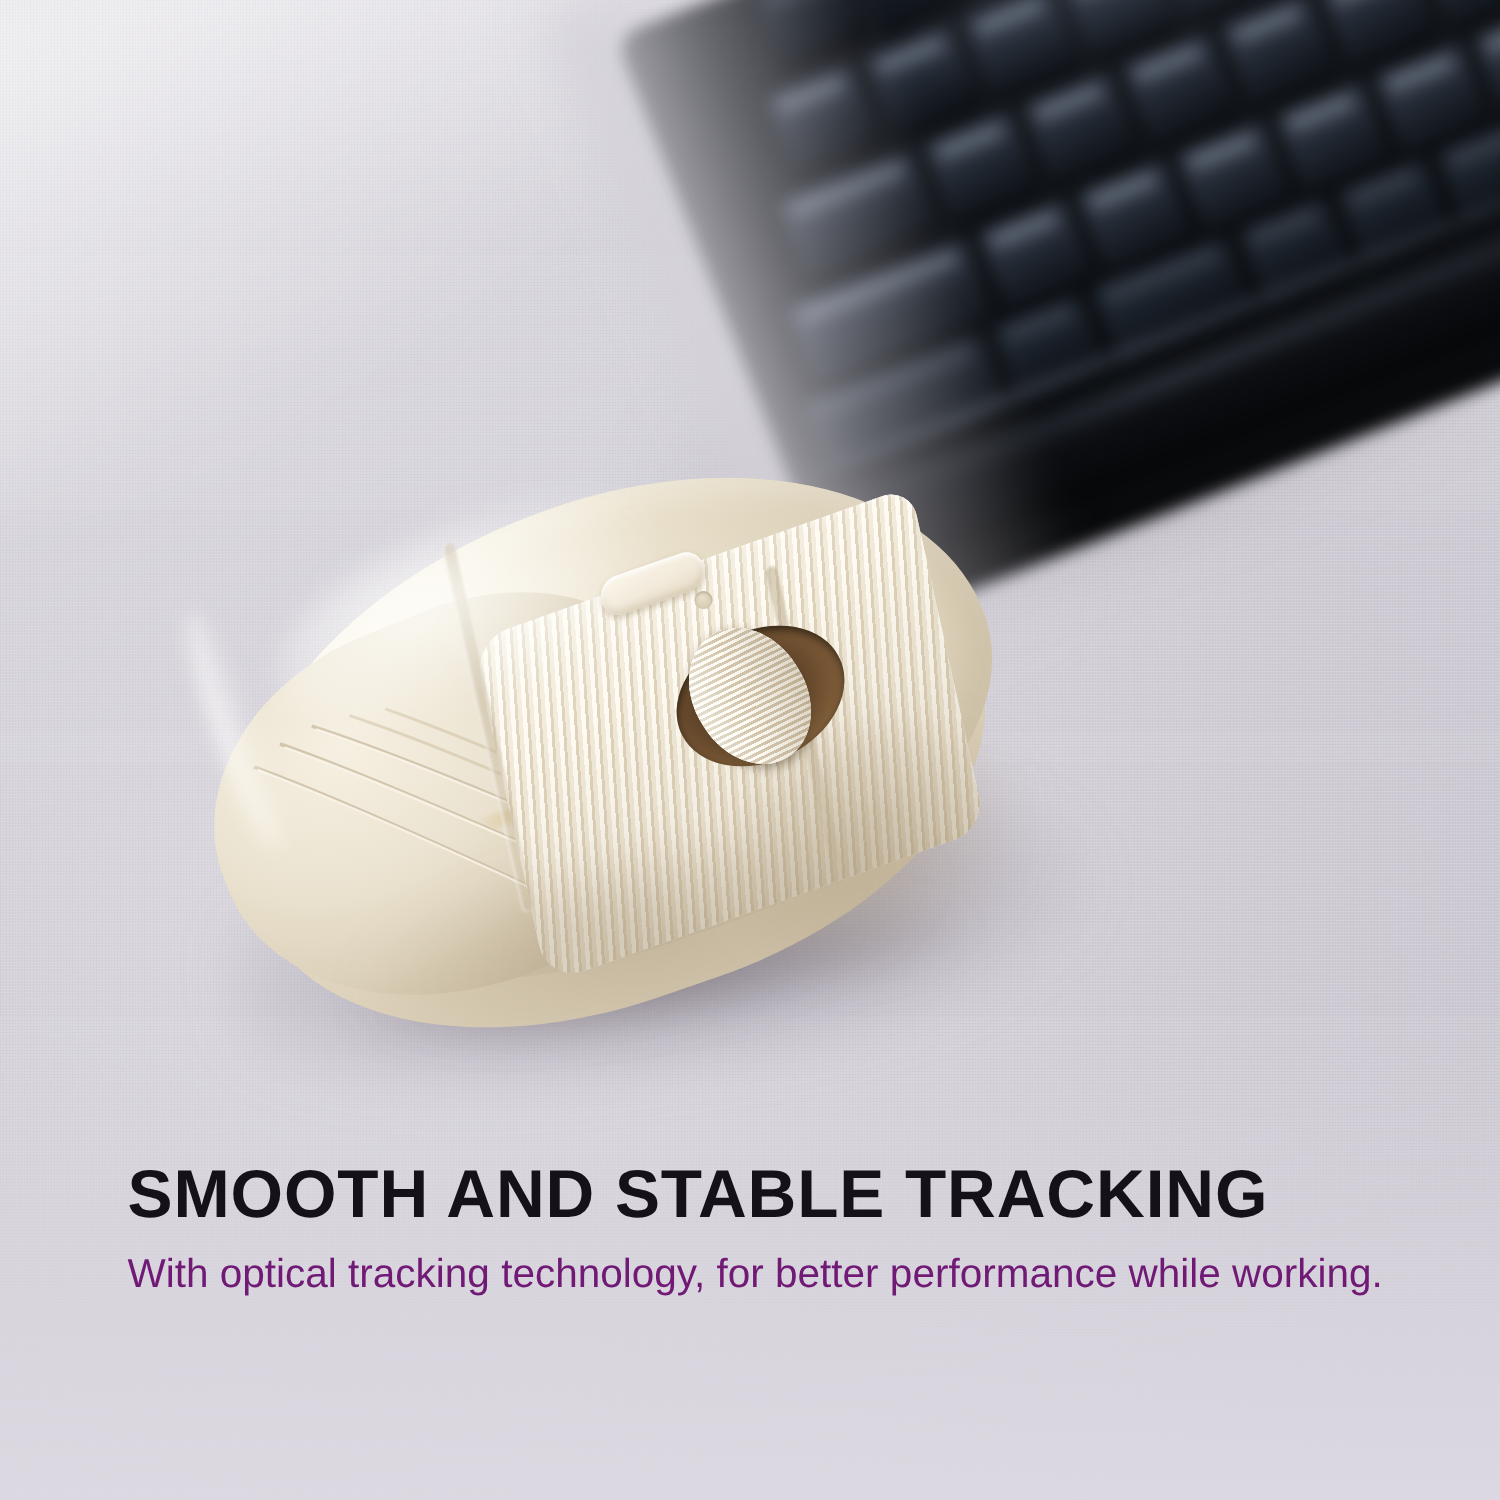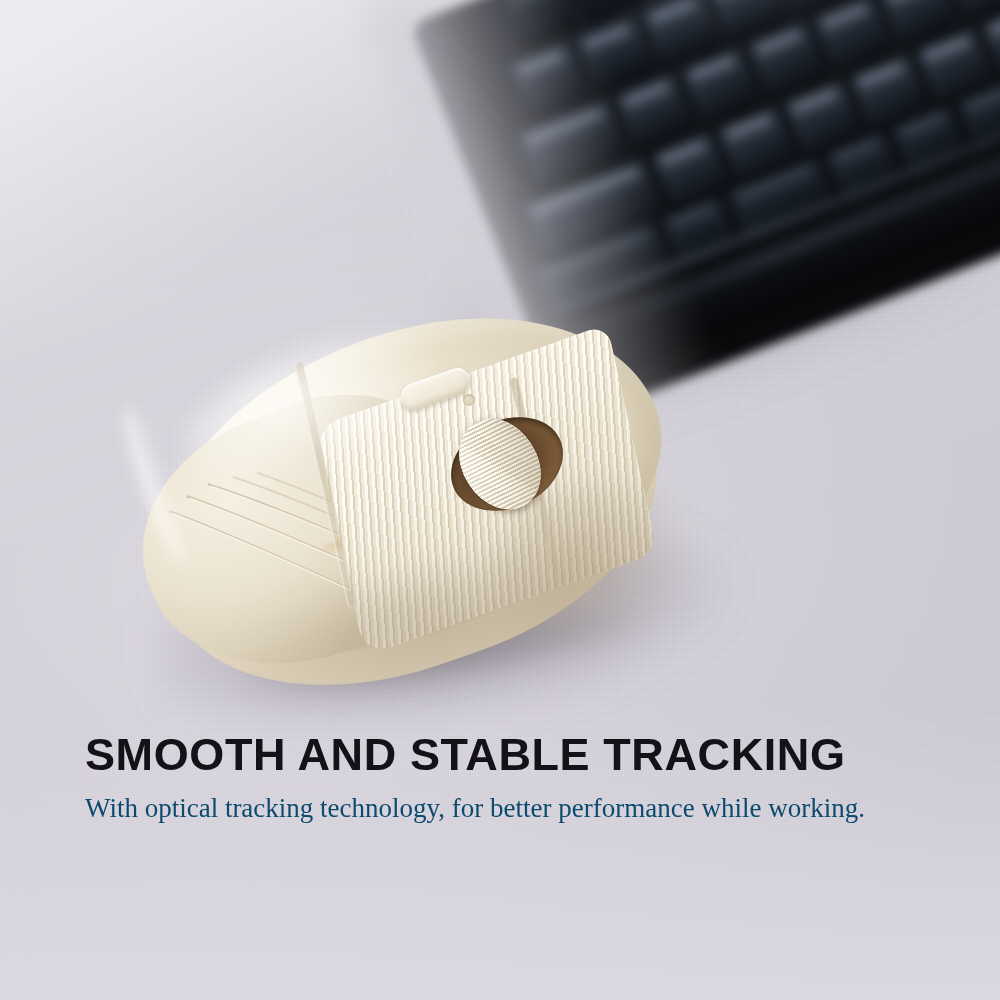--- a/index.html
+++ b/index.html
@@ -283,37 +283,37 @@
   .m-rim-left {
     position:absolute; left:10px; top:86px; width:26px; height:168px;
     transform:rotate(-20deg);
     border-radius:50%;
     background:linear-gradient(90deg, rgba(255,255,252,.75), rgba(255,255,252,0));
     filter:blur(6px);
   }
 
   
   #textblock {
-    position:absolute; left:85px; top:731px; width:880px;
+    position:absolute; left:85px; top:772px; width:880px;
   }
   #headline {
     font-family:"Liberation Sans", sans-serif;
     font-size:45px;
     font-weight:bold;
     letter-spacing:.6px;
     color:#151118;
     line-height:1.06;
     white-space:nowrap;
   }
   #subcopy {
     margin-top:13px;
-    font-family:Liberation Serif, serif;
+    font-family:Liberation Sans, sans-serif;
     font-size:27px;
     font-weight:normal;
-    color:#0c4a6e;
+    color:#701a75;
     line-height:1.24;
     max-width:860px;
   }
 </style>
 </head>
 <body>
 
 <div id="photo">
 
   <div class="bg-base"></div>

